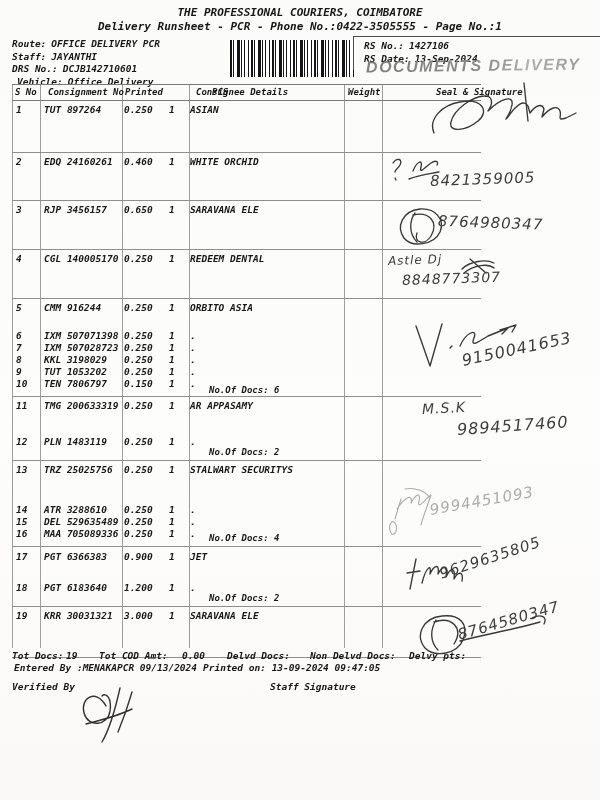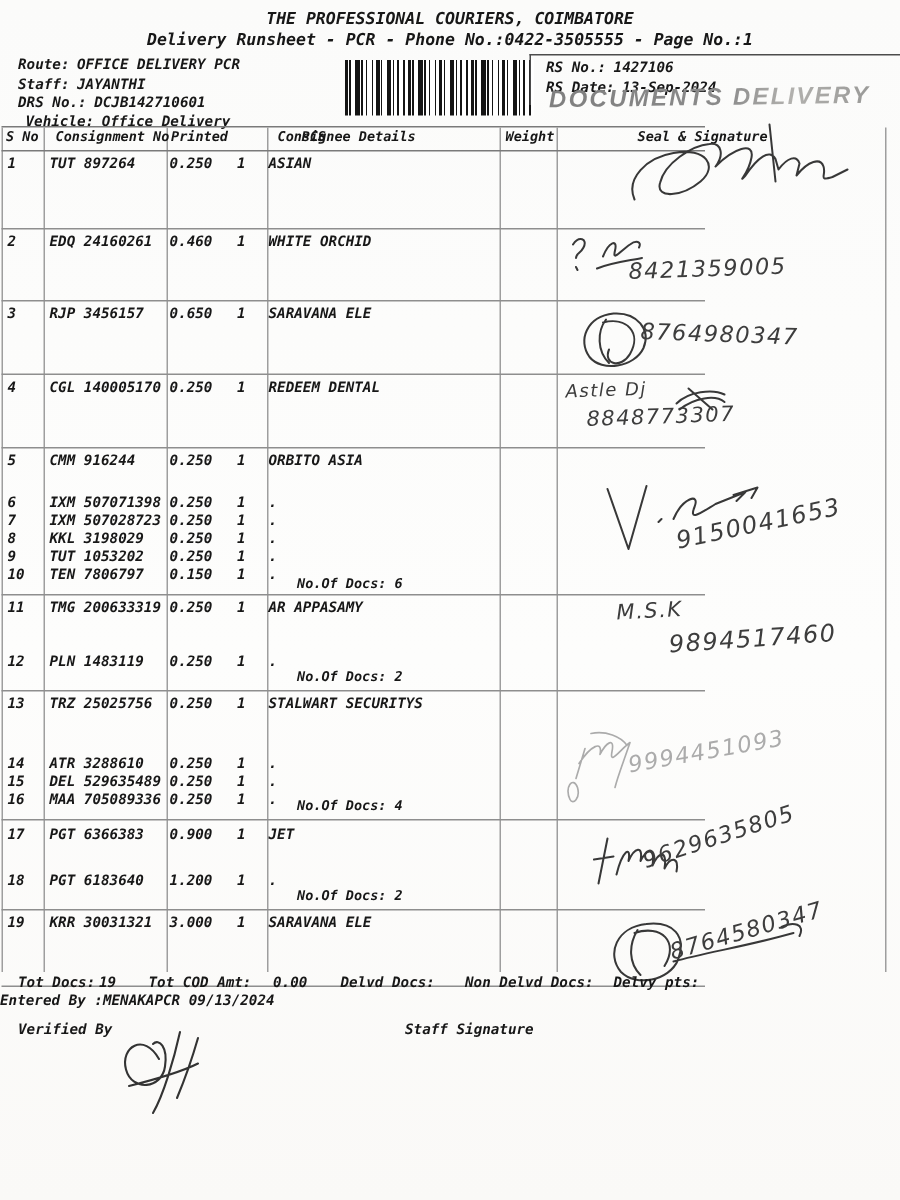--- a/index.html
+++ b/index.html
@@ -17,21 +17,21 @@
       #141414 7px 10px,#fff 10px 11px,#141414 11px 12px,#fff 12px 14px,#141414 14px 15px,#fff 15px 18px,
       #141414 18px 19px,#fff 19px 21px);}
   .rsbox{left:353px;top:36px;width:246px;height:30px;border-top:1.5px solid #4c4c4c;border-left:1.5px solid #4c4c4c;
     padding:3px 0 0 10px;font-size:9.5px;line-height:12.5px;}
   .rsbox span{margin-right:5px;}
   .stamp{left:366px;top:57px;font-family:"Liberation Sans",sans-serif;font-weight:700;font-size:16px;
     letter-spacing:1.5px;transform:rotate(-0.8deg);
     background:linear-gradient(90deg,#7f7f7f 0%,#8b8b8b 55%,#b2b1ae 75%,#99item 0,#9a9a98 100%);
     background:linear-gradient(90deg,#7f7f7f 0%,#8b8b8b 55%,#b2b1ae 75%,#9a9a98 100%);
     -webkit-background-clip:text;background-clip:text;color:transparent;}
-  .table{left:1px;top:84px;width:469px;height:563px;border-top:1px solid #7a7a7a;}
+  .table{left:12px;top:84px;width:469px;height:563px;border-top:1px solid #7a7a7a;}
   .vline{position:absolute;top:0;bottom:0;width:1px;background:#9e9e9e;}
   .thead{position:absolute;left:0;top:0;width:100%;height:15px;border-bottom:1px solid #7a7a7a;font-size:9px;}
   .thead span{position:absolute;top:2px;white-space:nowrap;}
   .tbody{position:absolute;left:0;top:16px;width:100%;}
   .block{position:relative;border-bottom:1px solid #8e8e8e;overflow:visible;}
   .row{position:absolute;left:0;width:100%;display:grid;
        grid-template-columns:28px 82px 45px 22px 155px 38px 220px;
        font-size:9.5px;line-height:11px;}
   .cell{white-space:nowrap;overflow:visible;}
   .c-sno{padding-left:4px;} .c-cn{padding-left:4px;} .c-wt{padding-left:2px;}
@@ -349,21 +349,22 @@
   </div>
 
   <div class="abs fline" style="left:12px;top:650px;">Tot Docs:</div>
   <div class="abs fline" style="left:66px;top:650px;">19</div>
   <div class="abs fline" style="left:99px;top:650px;">Tot COD Amt:</div>
   <div class="abs fline" style="left:182px;top:650px;">0.00</div>
   <div class="abs fline" style="left:227px;top:650px;">Delvd Docs:</div>
   <div class="abs fline" style="left:310px;top:650px;">Non Delvd Docs:</div>
   <div class="abs fline" style="left:409px;top:650px;">Delvy pts:</div>
 
-  <div class="abs fline" style="left:0;top:662px;">Entered By :MENAKAPCR 09/13/2024</div>
+  <div class="abs fline" style="left:14px;top:662px;">Entered By :MENAKAPCR 09/13/2024</div>
+  <div class="abs fline" style="left:203px;top:662px;">Printed on: 13-09-2024 09:47:05</div>
 
   <div class="abs fline" style="left:12px;top:681px;">Verified By</div>
   <div class="abs fline" style="left:270px;top:681px;">Staff Signature</div>
 
   <svg class="abs vsig" width="80" height="62" viewBox="0 0 80 62">
     <path d="M30,22 C20,4 4,14 8,29 C12,44 32,42 34,27 C36,14 30,8 26,12 M44,4 C40,22 33,46 26,58 M10,40 C26,36 44,31 56,25 M56,8 C52,22 47,36 42,48"></path>
   </svg>
 </div>
 
 </body></html>

